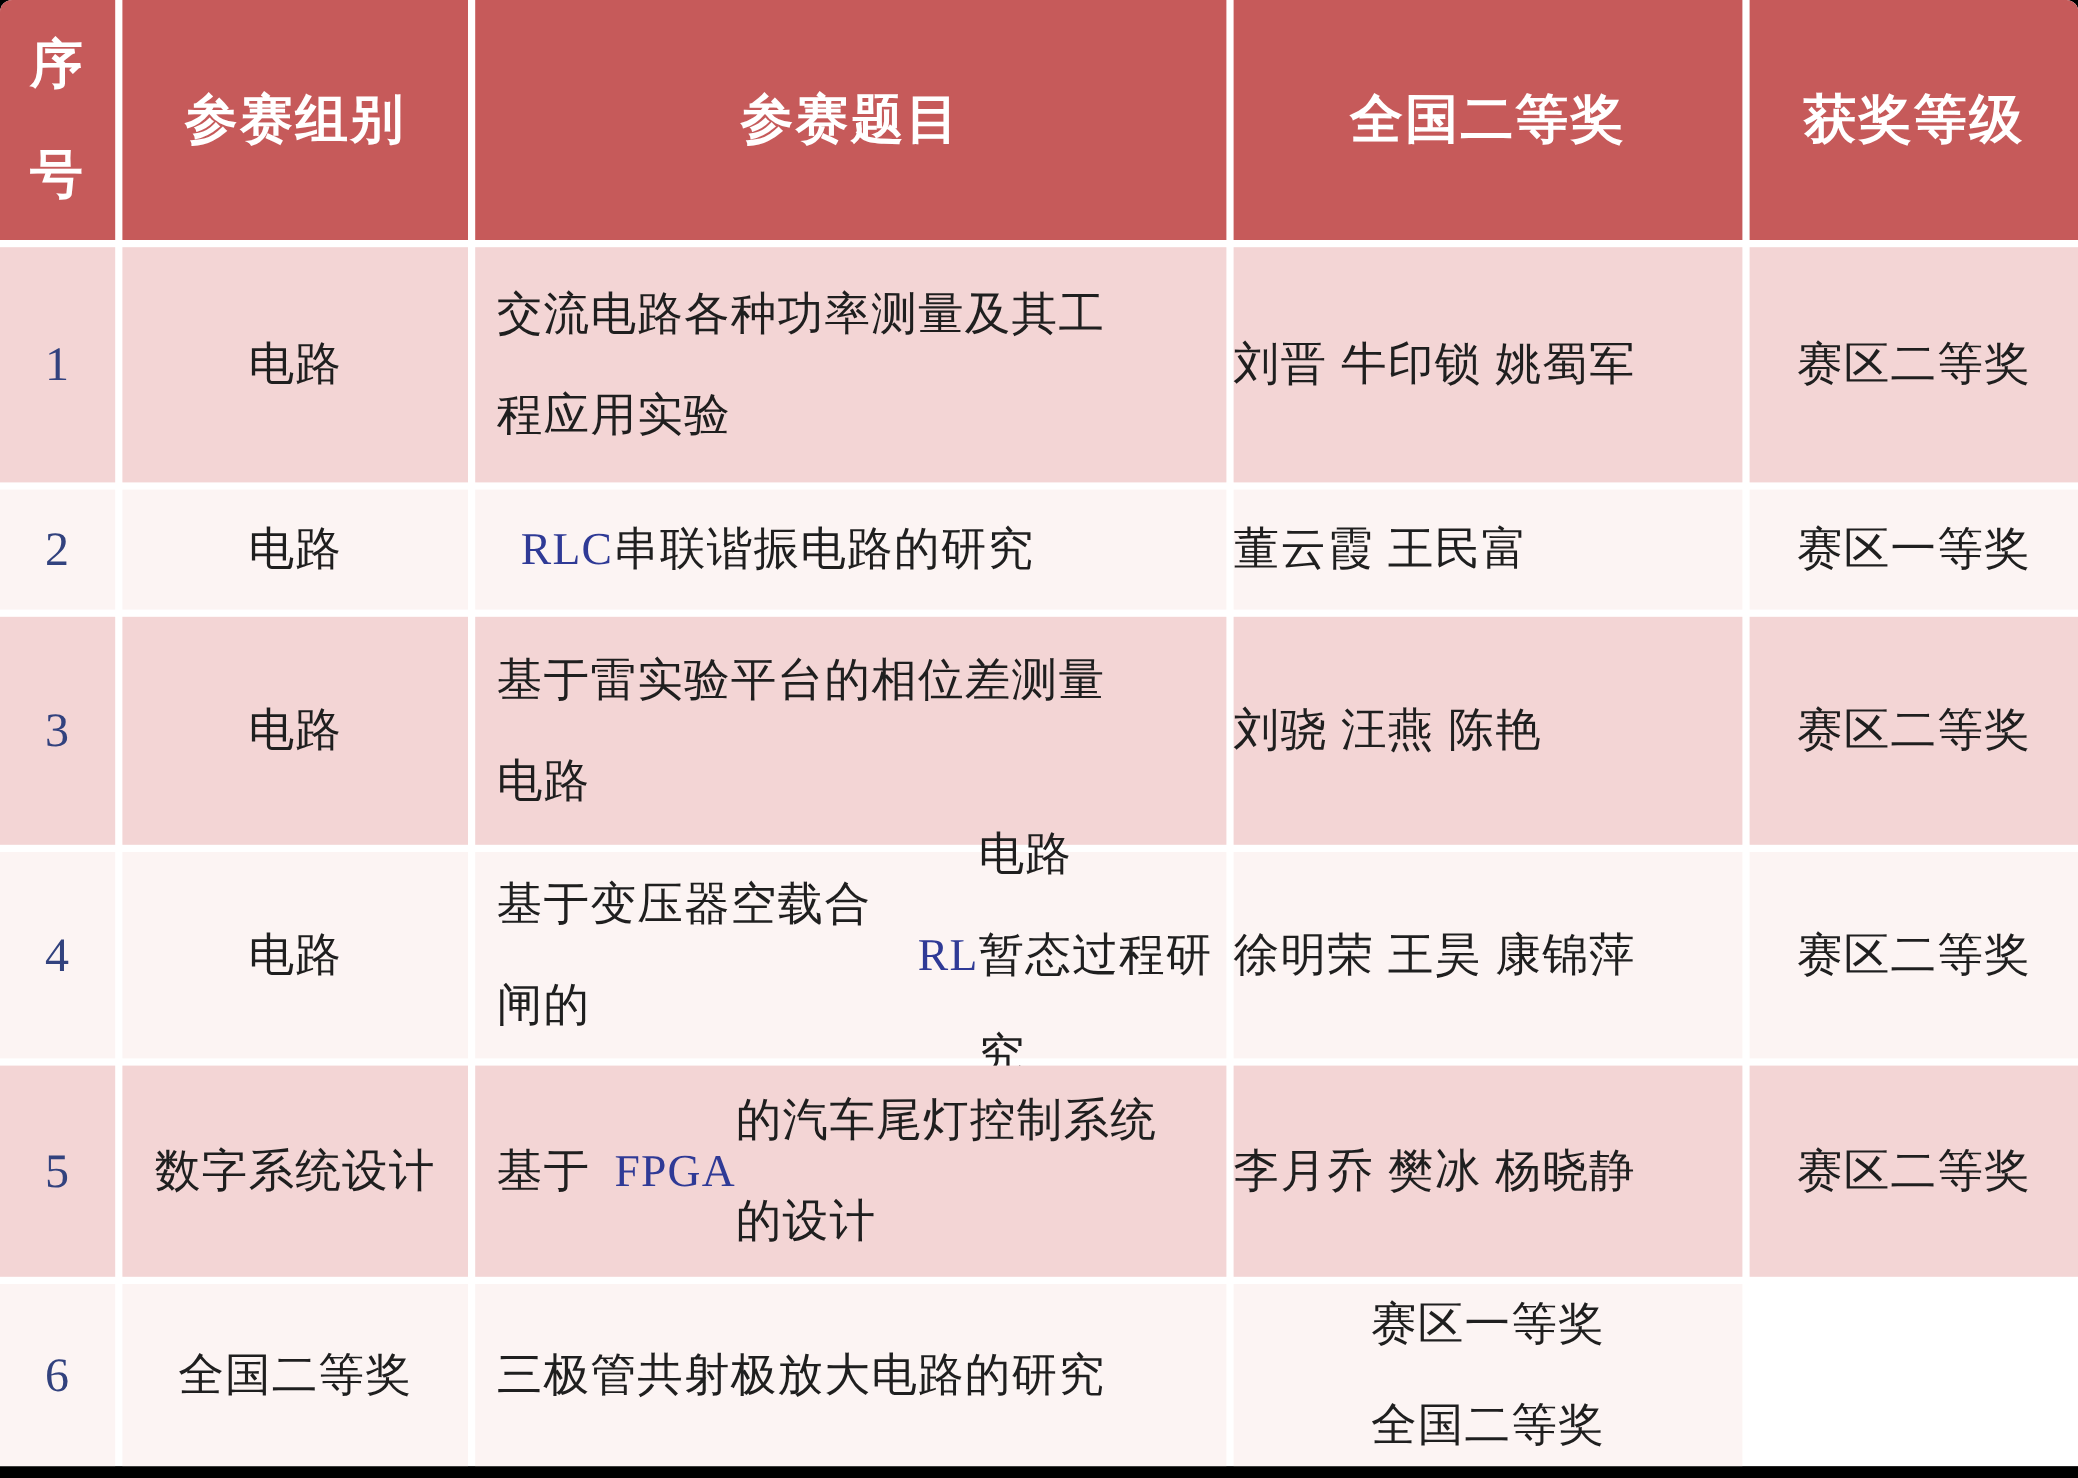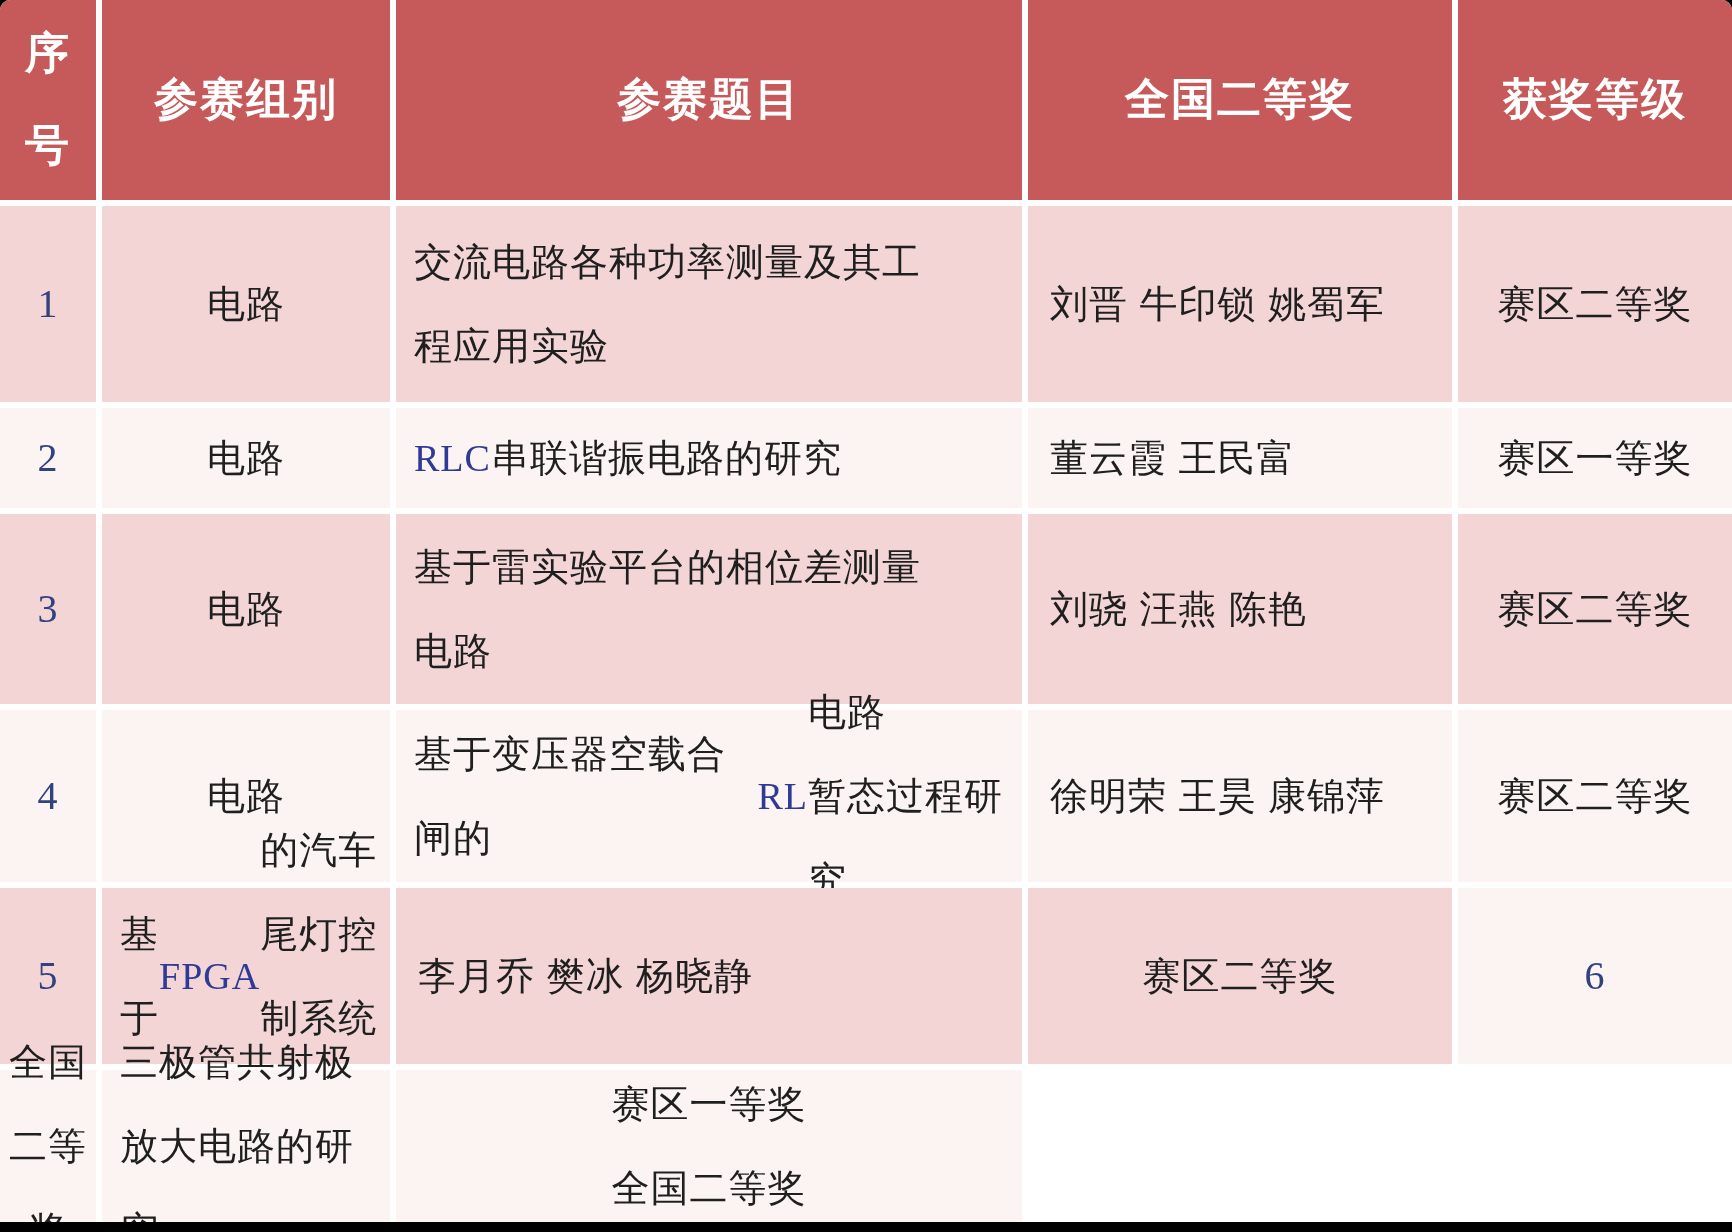--- a/index.html
+++ b/index.html
@@ -59,26 +59,26 @@
   }
   .cell.title {
     justify-content: flex-start;
     text-align: left;
     padding-left: 18px;
     padding-right: 8px;
   }
   .cell.teachers {
     justify-content: flex-start;
     text-align: left;
-    padding-left: 22px;
     padding-right: 8px;
   }
   .latin {
     font-family: "Liberation Serif", serif;
     color: #2f3a96;
+    margin-left: 20px;
   }
   .bottom-bar {
     position: absolute;
     left: 0;
     bottom: 0;
     width: 1732px;
     height: 10px;
     background: #000;
   }
 </style>
@@ -110,20 +110,21 @@
 电路</div>
       <div class="cell pink teachers">刘骁  汪燕  陈艳</div>
       <div class="cell pink">赛区二等奖</div>
       <div class="cell light num">4</div>
       <div class="cell light">电路</div>
       <div class="cell light title">基于变压器空载合闸的 <span class="latin">RL</span> 电路
 暂态过程研究</div>
       <div class="cell light teachers">徐明荣  王昊  康锦萍</div>
       <div class="cell light">赛区二等奖</div>
       <div class="cell pink num">5</div>
+      <div class="cell pink">数字系统设计</div>
       <div class="cell pink title">基于 <span class="latin">FPGA</span> 的汽车尾灯控制系统
 的设计</div>
       <div class="cell pink teachers">李月乔  樊冰  杨晓静</div>
       <div class="cell pink">赛区二等奖</div>
       <div class="cell light num">6</div>
       <div class="cell light">全国二等奖</div>
       <div class="cell light title">三极管共射极放大电路的研究</div>
       <div class="cell light">赛区一等奖
 全国二等奖</div>
     </div>

